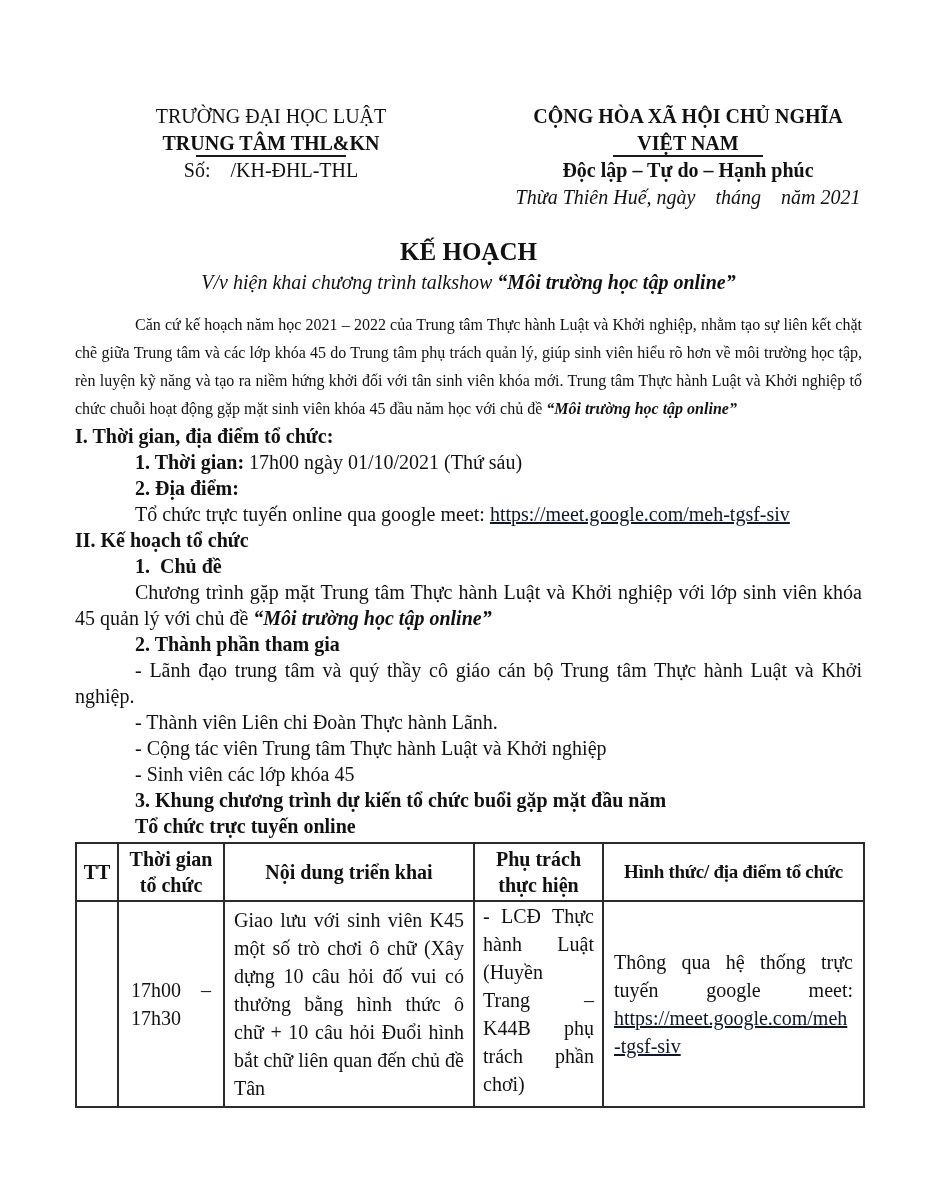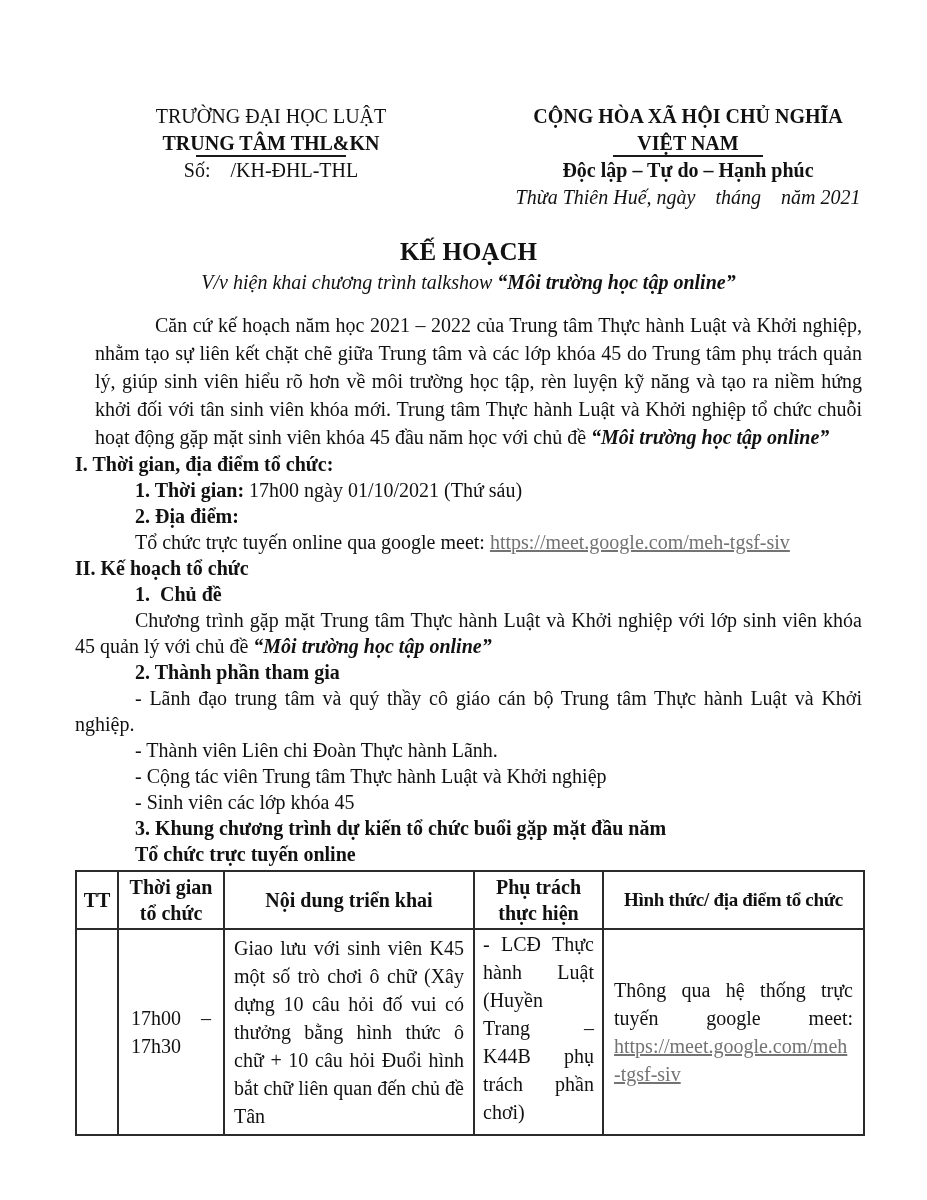--- a/index.html
+++ b/index.html
@@ -47,32 +47,31 @@
     text-align: center;
     font-size: 20px;
     font-style: italic;
     line-height: 30px;
   }
   .doc-subtitle .emph { font-weight: bold; }
 
   
   .intro {
     margin-top: 14px;
-    font-size: 20px;
+    font-size: 16px;
     line-height: 28px;
     text-align: justify;
     text-indent: 60px;
-    margin-left: 20px;
   }
   .emph { font-weight: bold; font-style: italic; }
   .line { font-size: 20px; line-height: 26px; }
   .ind  { text-indent: 60px; }
   .just { text-align: justify; }
   .pre  { white-space: pre-wrap; }
-  a.doc-link { color: #737373; text-decoration: underline; }
+  a.doc-link { color: #0f172a; text-decoration: underline; }
 
   
   table.schedule {
     margin-top: 3px;
     border-collapse: collapse;
     width: 788px;
     table-layout: fixed;
     font-size: 20px;
   }
   table.schedule th, table.schedule td {

